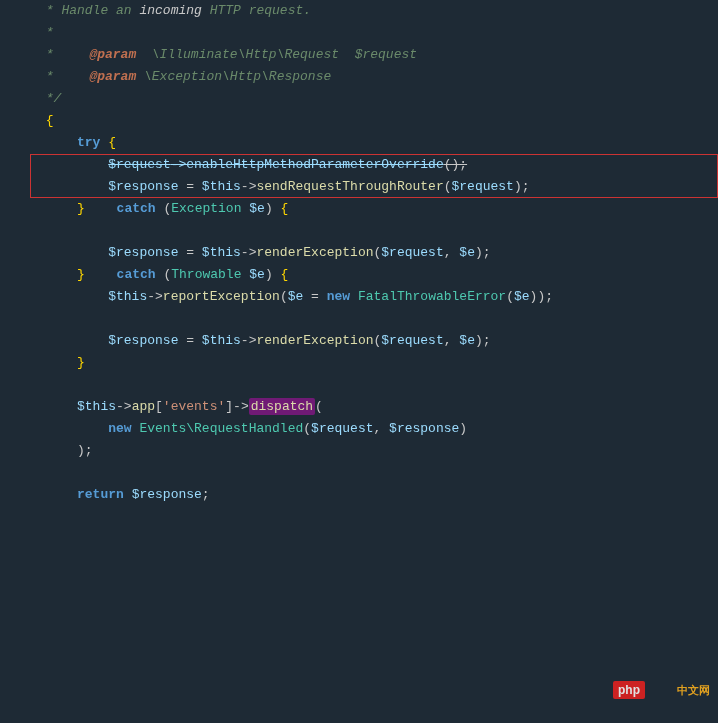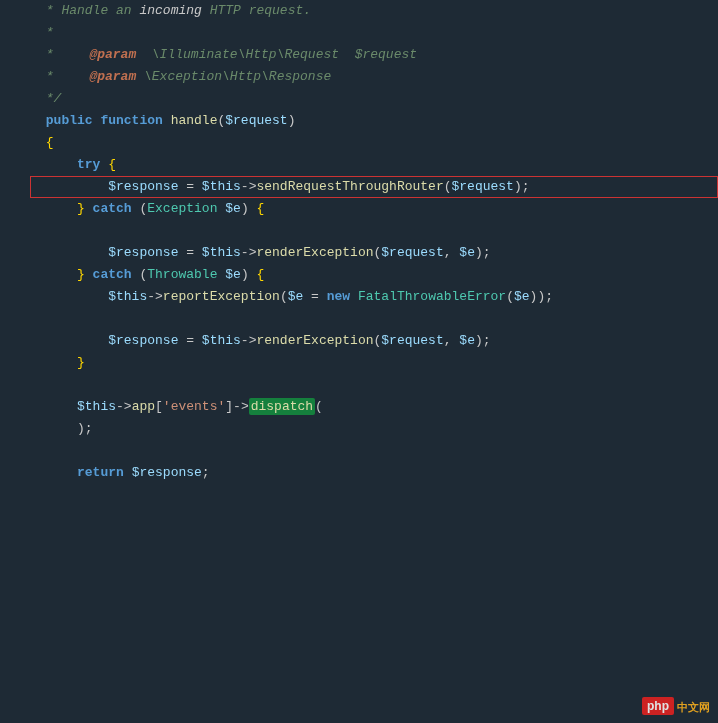--- a/index.html
+++ b/index.html
@@ -46,26 +46,26 @@
       line-height: 20px;
     }
 
     
     .c-comment { color: #6a8a6a; font-style: italic; }
     .c-param { color: #c07050; font-style: italic; font-weight: bold; margin-left: 28px; }
     .c-keyword { color: #569cd6; font-weight: bold; }
     .c-function { color: #dcdcaa; }
     .c-variable { color: #9cdcfe; }
     .c-string { color: #ce9178; }
-    .c-catch { color: #569cd6; font-weight: bold; }
+    .c-catch { color: #569cd6; font-weight: bold; margin-left: 24px; }
     .c-exception { color: #4ec9b0; }
     .c-chinese { color: #6a8a6a; font-style: italic; }
     .c-strikethrough { text-decoration: line-through; color: #9cdcfe; }
     .c-dispatch-highlight {
-      background-color: #15803d;
+      background-color: #701a75;
       color: #dcdcaa;
       padding: 1px 2px;
       border-radius: 2px;
       margin-top: 12px;
     }
     .c-return { color: #569cd6; font-weight: bold; }
 
     
     .highlight-box {
       position: absolute;
@@ -73,42 +73,43 @@
       top: 0;
       right: 0;
       bottom: 0;
       border: 1.5px solid #cc3333;
       pointer-events: none;
       z-index: 10;
     }
 
     .logo-container {
       position: absolute;
-      bottom: 8px;
+      bottom: 24px;
       right: 8px;
       display: flex;
-      align-items: flex-end;
+      align-items: center;
       gap: 3px;
     }
 
     .php-text {
       color: #e0e0e0;
       font-family: Arial, sans-serif;
       font-size: 12px;
       font-weight: bold;
       background: #cc2222;
       padding: 2px 5px;
       border-radius: 2px;
     }
 
     .zhongwen-text {
       color: #e0a020;
       font-family: Arial, sans-serif;
       font-size: 11px;
       font-weight: bold;
+      margin-left: 29px;
     }
   </style>
 </head>
 <body>
 
 <div class="code-container">
 
   <div class="line">
     <div class="line-gutter"></div>
     <div class="line-content"><span class="c-comment"> * Handle an <span style="color:#c8c8c8; font-style:italic;">incoming</span> HTTP request.</span></div>
@@ -127,38 +128,38 @@
   <div class="line">
     <div class="line-gutter"></div>
     <div class="line-content"><span class="c-comment"> * </span><span class="c-param">@param</span><span class="c-comment"> \Exception\Http\Response</span></div>
   </div>
 
   <div class="line">
     <div class="line-gutter"></div>
     <div class="line-content"><span class="c-comment"> */</span></div>
   </div>
 
-  <div class="line">
-    <div class="line-gutter"></div>
-    <div class="line-content"><span class="c-keyword"> public function </span><span class="c-function">handle</span><span style="color:#c8c8c8;">(</span><span class="c-variable">$request</span><span style="color:#c8c8c8;">)</span></div>
-  </div>
 
   <div class="line">
     <div class="line-gutter"></div>
     <div class="line-content"><span style="color:#ffd700;"> {</span></div>
   </div>
 
   <div class="line">
     <div class="line-gutter"></div>
     <div class="line-content"><span style="color:#c8c8c8;">     </span><span class="c-keyword">try</span><span style="color:#c8c8c8;"> </span><span style="color:#ffd700;">{</span></div>
   </div>
 
   <div style="position:relative;">
     <div class="highlight-box"></div>
 
+    <div class="line">
+      <div class="line-gutter"></div>
+      <div class="line-content"><span style="color:#c8c8c8;">         </span><span class="c-strikethrough">$request</span><span style="color:#9cdcfe; text-decoration:line-through;">-&gt;enableHttpMethodParameterOverride</span><span style="color:#c8c8c8; text-decoration:line-through;">();</span></div>
+    </div>
 
 
     <div class="line">
       <div class="line-gutter"></div>
       <div class="line-content"><span style="color:#c8c8c8;">         </span><span class="c-variable">$response</span><span style="color:#c8c8c8;"> = </span><span class="c-variable">$this</span><span style="color:#c8c8c8;">-&gt;</span><span class="c-function">sendRequestThroughRouter</span><span style="color:#c8c8c8;">(</span><span class="c-variable">$request</span><span style="color:#c8c8c8;">);</span></div>
     </div>
   </div>
 
   <div class="line">
     <div class="line-gutter"></div>
@@ -204,20 +205,24 @@
   <div class="line">
     <div class="line-gutter"></div>
     <div class="line-content"> </div>
   </div>
 
   <div class="line">
     <div class="line-gutter"></div>
     <div class="line-content"><span style="color:#c8c8c8;">     </span><span class="c-variable">$this</span><span style="color:#c8c8c8;">-&gt;</span><span class="c-function">app</span><span style="color:#c8c8c8;">[</span><span class="c-string">'events'</span><span style="color:#c8c8c8;">]-&gt;</span><span class="c-dispatch-highlight">dispatch</span><span style="color:#c8c8c8;">(</span></div>
   </div>
 
+  <div class="line">
+    <div class="line-gutter"></div>
+    <div class="line-content"><span style="color:#c8c8c8;">         </span><span class="c-keyword">new</span><span style="color:#c8c8c8;"> </span><span class="c-exception">Events\RequestHandled</span><span style="color:#c8c8c8;">(</span><span class="c-variable">$request</span><span style="color:#c8c8c8;">, </span><span class="c-variable">$response</span><span style="color:#c8c8c8;">)</span></div>
+  </div>
 
   <div class="line">
     <div class="line-gutter"></div>
     <div class="line-content"><span style="color:#c8c8c8;">     );</span></div>
   </div>
 
   <div class="line">
     <div class="line-gutter"></div>
     <div class="line-content"> </div>
   </div>

